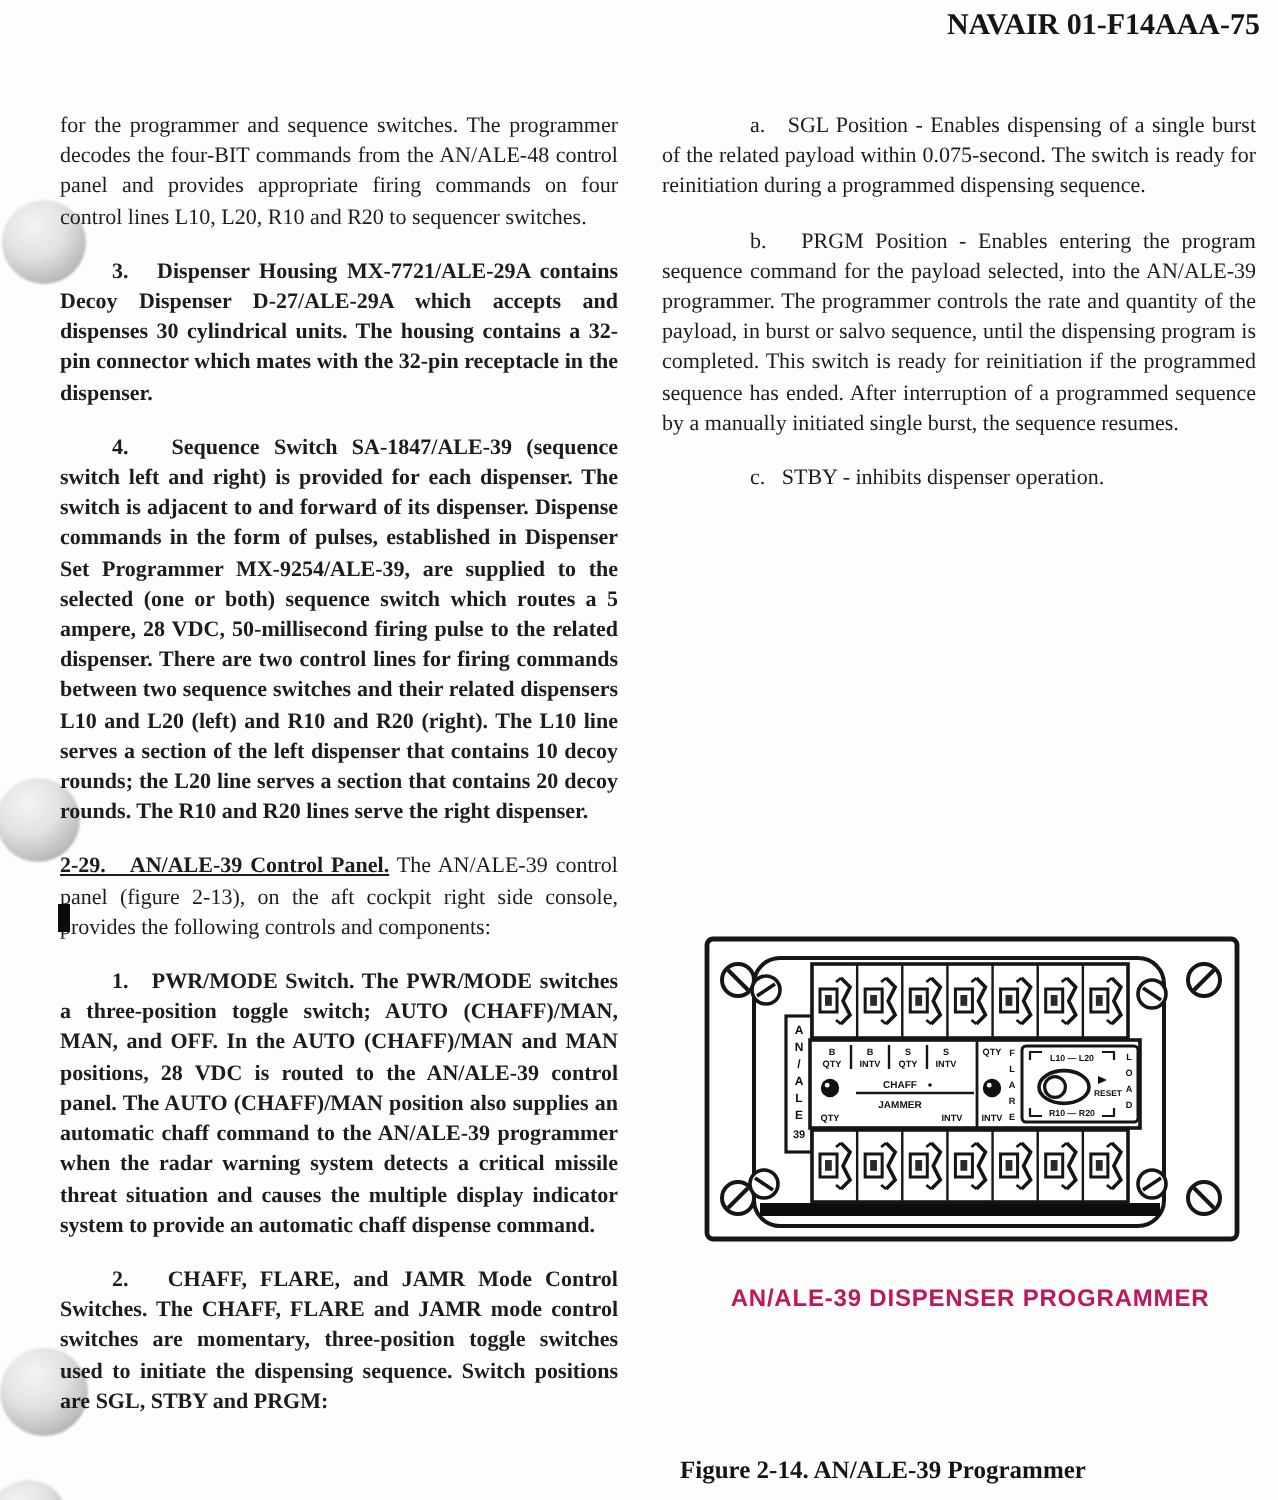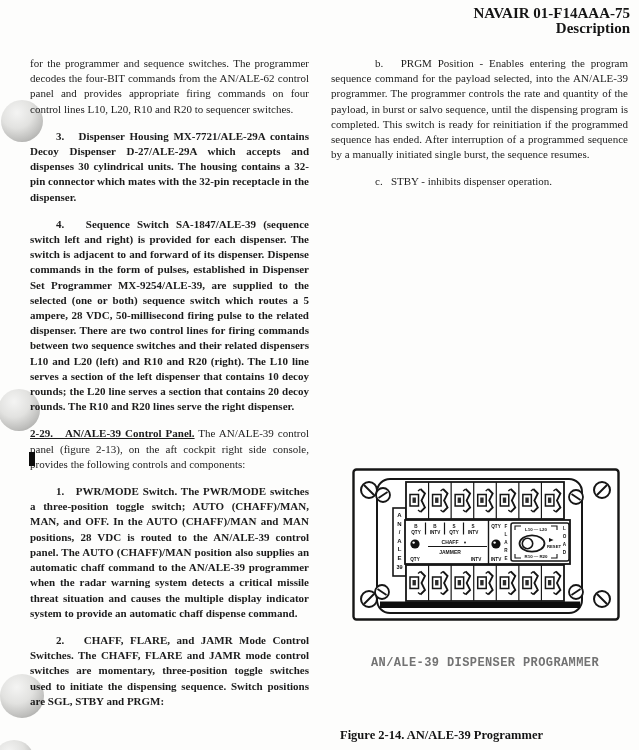--- a/index.html
+++ b/index.html
@@ -26,52 +26,52 @@
   .change-bar{
     position:absolute;left:29px;top:452px;width:6px;height:14px;background:#0c0c0c;
   }
   .ring{
     position:absolute;border-radius:50%;
     background:radial-gradient(circle at 38% 30%, #f4f4f3 0%, #e2e2e0 40%, #bdbdbb 72%, #90908e 100%);
     filter:blur(.4px);
   }
   #figure-wrap{position:absolute;left:352px;top:468px;width:268px;height:154px;}
   #panel-caption{
-    position:absolute;left:340px;top:656px;width:290px;text-align:center;
-    font-family:Liberation Mono, monospace;font-weight:bold;font-size:12px;
-    letter-spacing:.4px;color:#737373;
+    position:absolute;left:340px;top:642px;width:290px;text-align:center;
+    font-family:Liberation Sans, sans-serif;font-weight:bold;font-size:12px;
+    letter-spacing:.4px;color:#be185d;
   }
   #figure-label{
     position:absolute;left:340px;top:728px;width:290px;text-align:left;
     font-family:"Liberation Serif", serif;font-weight:bold;font-size:12.5px;color:#141414;
   }
   svg text{font-family:"Liberation Sans", sans-serif;font-weight:bold;fill:#111;}
 </style>
 </head>
 <body>
 
 <div class="ring" style="left:1px;top:100px;width:42px;height:42px;"></div>
 <div class="ring" style="left:-2px;top:389px;width:42px;height:42px;"></div>
 <div class="ring" style="left:0px;top:674px;width:44px;height:44px;"></div>
 <div class="ring" style="left:-6px;top:740px;width:40px;height:40px;"></div>
 
 <div class="page-header">
   <div>NAVAIR 01-F14AAA-75</div>
-  <div>Description</div>
 </div>
 
 <div class="col" id="left-col">
-    <p class="para noindent"><span>for the programmer and sequence switches. The programmer decodes the four-BIT commands from the AN/ALE-62 control panel and provides appropriate firing commands on four control lines L10, L20, R10 and R20 to sequencer switches.</span></p>
+    <p class="para noindent"><span>for the programmer and sequence switches. The programmer decodes the four-BIT commands from the AN/ALE-48 control panel and provides appropriate firing commands on four control lines L10, L20, R10 and R20 to sequencer switches.</span></p>
     <p class="para num"><span>3.&nbsp;&nbsp;&nbsp;Dispenser Housing MX-7721/ALE-29A contains Decoy Dispenser D-27/ALE-29A which accepts and dispenses 30 cylindrical units. The housing contains a 32-pin connector which mates with the 32-pin receptacle in the dispenser.</span></p>
     <p class="para num"><span>4.&nbsp;&nbsp;&nbsp;Sequence Switch SA-1847/ALE-39 (sequence switch left and right) is provided for each dispenser. The switch is adjacent to and forward of its dispenser. Dispense commands in the form of pulses, established in Dispenser Set Programmer MX-9254/ALE-39, are supplied to the selected (one or both) sequence switch which routes a 5 ampere, 28 VDC, 50-millisecond firing pulse to the related dispenser.  There are two control lines for firing commands between two sequence switches and their related dispensers L10 and L20 (left) and R10 and R20 (right).  The L10 line serves a section of the left dispenser that contains 10 decoy rounds; the L20 line serves a section that contains 20 decoy rounds.  The R10 and R20 lines serve the right dispenser.</span></p>
     <p class="para noindent"><b>2-29.&nbsp;&nbsp;&nbsp;AN/ALE-39 Control Panel.</b><span> The AN/ALE-39 control panel (figure 2-13), on the aft cockpit right side console, provides the following controls and components:</span></p>
     <p class="para num"><span>1.&nbsp;&nbsp;&nbsp;PWR/MODE Switch. The PWR/MODE switches a three-position toggle switch; AUTO (CHAFF)/MAN, MAN, and OFF. In the AUTO (CHAFF)/MAN and MAN positions, 28 VDC is routed to the AN/ALE-39 control panel. The AUTO (CHAFF)/MAN position also supplies an automatic chaff command to the AN/ALE-39 programmer when the radar warning system detects a critical missile threat situation and causes the multiple display indicator system to provide an automatic chaff dispense command.</span></p>
     <p class="para num"><span>2.&nbsp;&nbsp;&nbsp;CHAFF, FLARE, and JAMR Mode Control Switches. The CHAFF, FLARE and JAMR mode control switches are momentary, three-position toggle switches used to initiate the dispensing sequence. Switch positions are SGL, STBY and PRGM:</span></p>
   </div>
 <div class="col" id="right-col">
+    <p class="para deep"><span>a.&nbsp;&nbsp;&nbsp;SGL Position - Enables dispensing of a single burst of the related payload within 0.075-second. The switch is ready for reinitiation during a programmed dispensing sequence.</span></p>
     <p class="para deep"><span>b.&nbsp;&nbsp;&nbsp;PRGM Position - Enables entering the program sequence command for the payload selected, into the AN/ALE-39 programmer. The programmer controls the rate and quantity of the payload, in burst or salvo sequence, until the dispensing program is completed. This switch is ready for reinitiation if the programmed sequence has ended. After interruption of a programmed sequence by a manually initiated single burst, the sequence resumes.</span></p>
     <p class="para deep"><span>c.&nbsp;&nbsp;&nbsp;STBY - inhibits dispenser operation.</span></p>
   </div>
 
 <div class="change-bar"></div>
 
 <div id="figure-wrap">
 <svg width="268" height="154" viewBox="0 0 268 154">
 
   <rect x="1.5" y="1.5" width="265" height="150" rx="3" fill="#fff" stroke="#161616" stroke-width="2.4"></rect>

